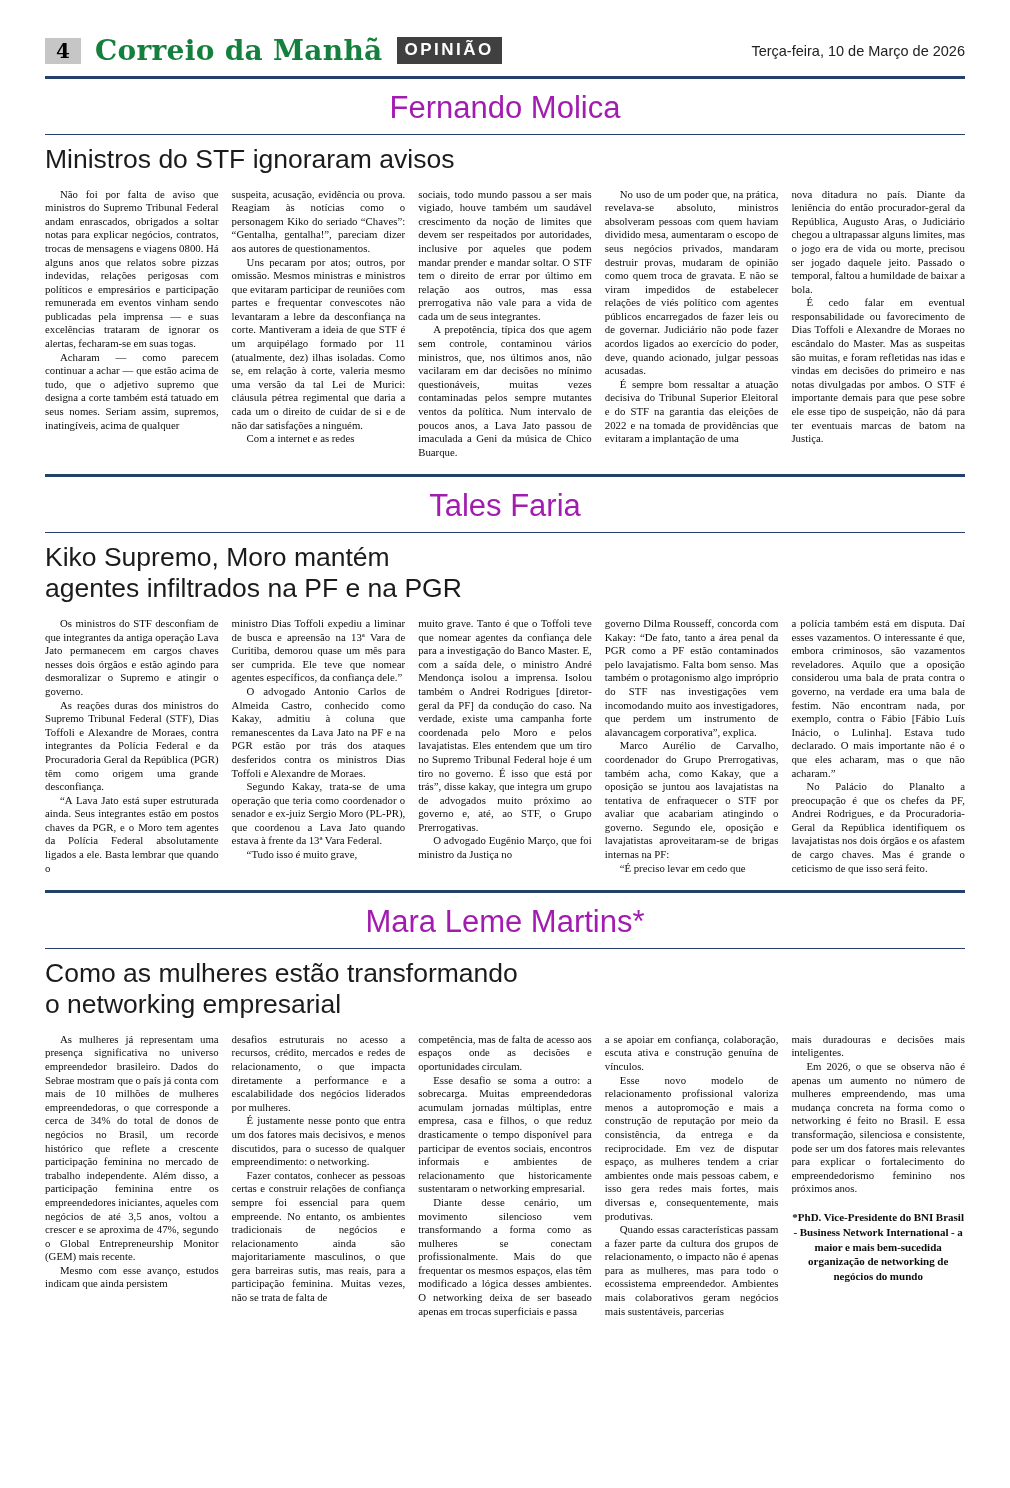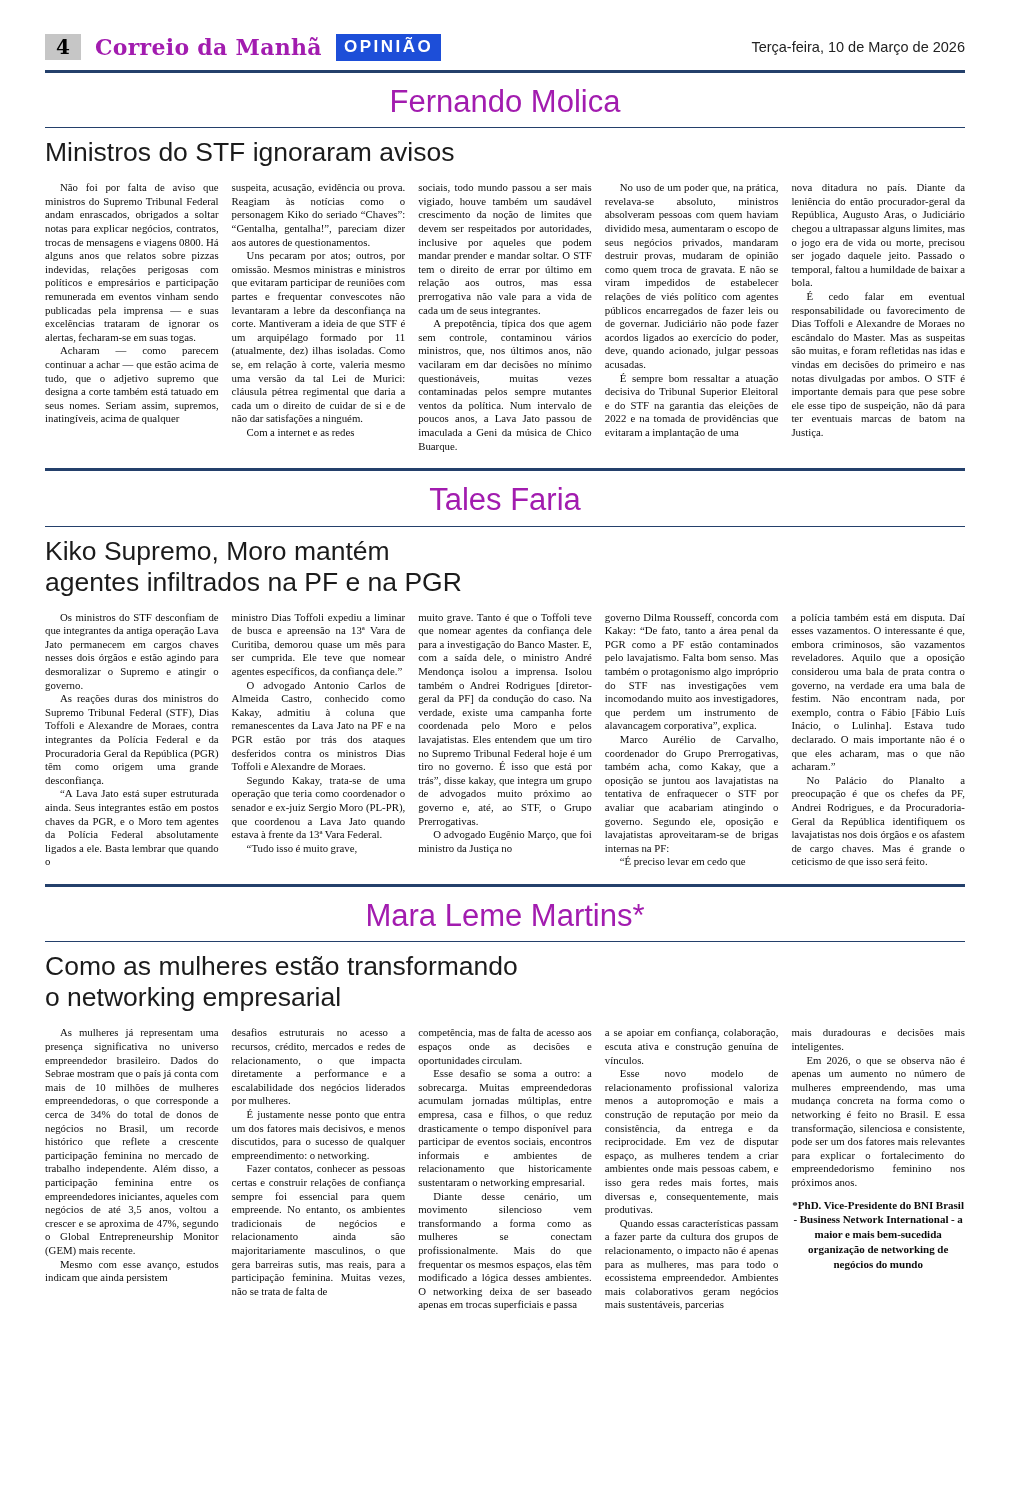--- a/index.html
+++ b/index.html
@@ -15,25 +15,25 @@
     display: flex; justify-content: space-between; align-items: center;
     padding-bottom: 9px; border-bottom: 3px solid #24406b;
   }
   .masthead-left { display: flex; align-items: center; gap: 14px; }
   .pagenum {
     background: #c6c6c6; color: #000;
     font-family: "DejaVu Serif", serif; font-weight: bold; font-size: 20px;
     padding: 2px 11px; line-height: 1.1;
   }
   .masthead-title {
-    font-family: "DejaVu Serif", serif; font-weight: bold; font-size: 22px;
-    letter-spacing: 0.3px; color: #a21caf;
+    font-family: "DejaVu Serif", serif; font-weight: bold; font-size: 28px;
+    letter-spacing: 0.3px; color: #15803d;
   }
   .section-badge {
-    background: #1d4ed8; color: #fff;
+    background: #404040; color: #fff;
     font-family: "Liberation Sans", sans-serif; font-weight: bold;
     font-size: 17px; letter-spacing: 2.5px; padding: 4px 8px; line-height: 1.1;
   }
   .edition-date {
     font-family: "Liberation Sans", sans-serif; font-size: 14.5px; color: #222; margin-left: 12px;
   }
   
   .article h1 {
     text-align: center; font-family: "Liberation Sans", sans-serif;
     font-weight: 400; font-size: 31px; color: #a21caf;
@@ -49,21 +49,21 @@
   .col { flex: 1 1 0; min-width: 0; }
   .col p {
     margin: 0; text-align: justify; text-indent: 15px;
     font-family: "Liberation Serif", "DejaVu Serif", serif;
     font-size: 10.8px; line-height: 1.26; color: #0c0c0c;
     hyphens: auto; -webkit-hyphens: auto; word-spacing: -0.2px;
   }
   .col p.cont { text-indent: 0; }
   .col p.bio {
     text-indent: 0; text-align: center; font-weight: bold;
-    margin-top: 8px; font-size: 11px; line-height: 1.35;
+    margin-top: 14px; font-size: 11px; line-height: 1.35;
   }
   .section-rule { border: 0; border-top: 3px solid #24406b; margin: 15px 0 0 0; }
 </style>
 </head>
 <body>
 
 <div class="page">
 
   <header class="masthead-bar">
     <div class="masthead-left">

